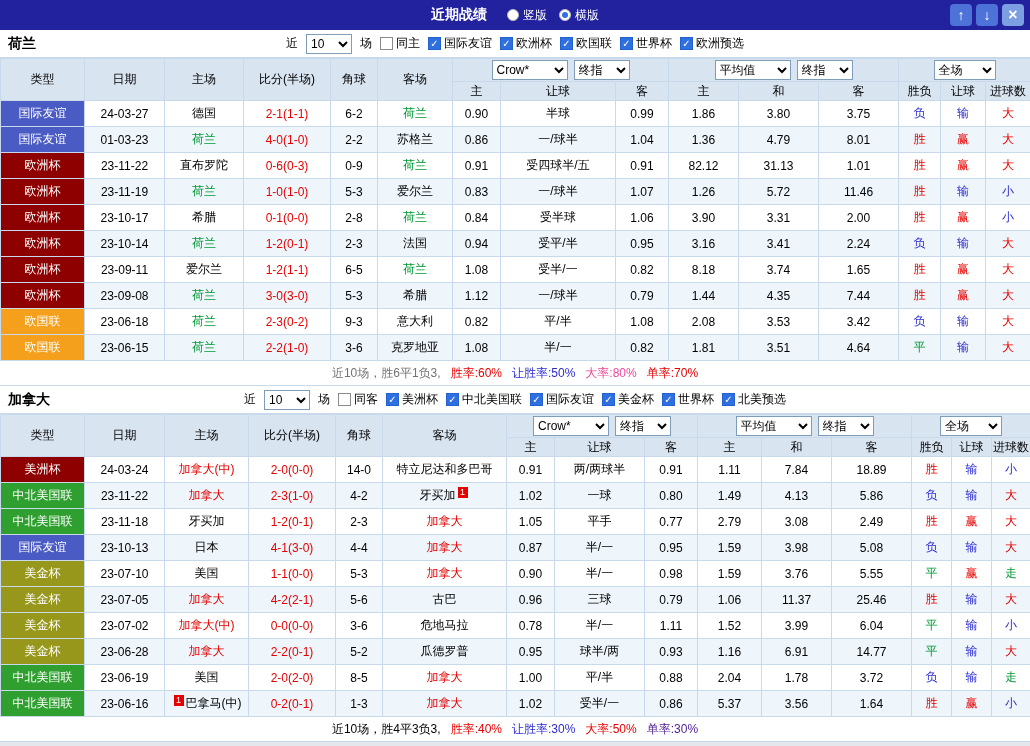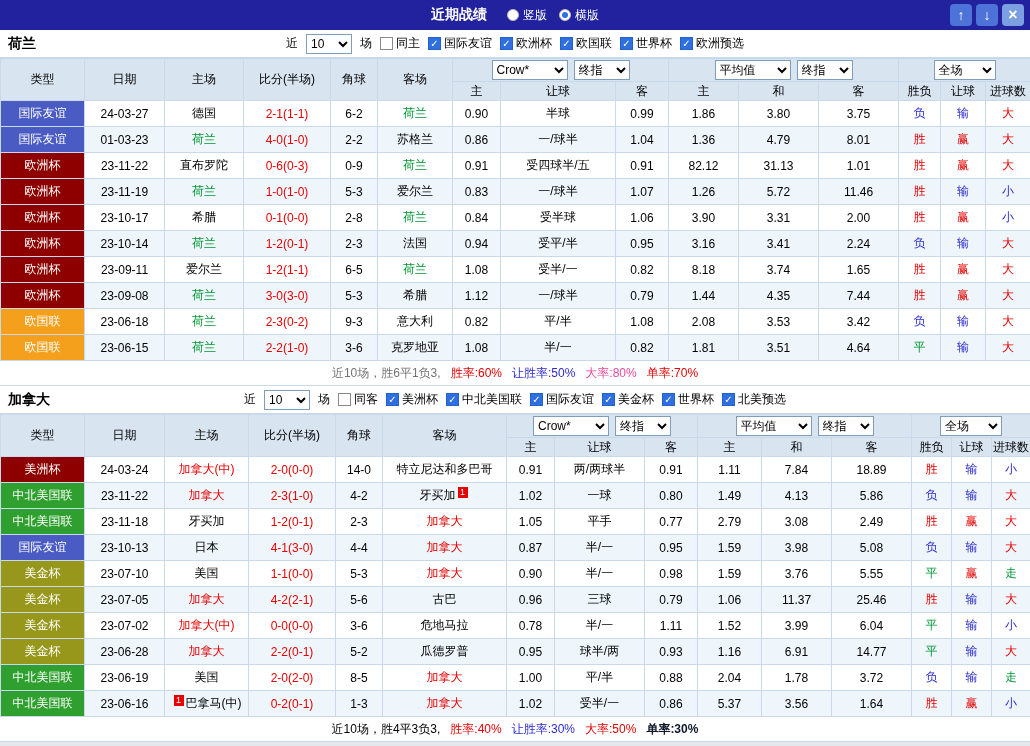--- a/index.html
+++ b/index.html
@@ -573,16 +573,16 @@
             <td style="color: rgb(230, 0, 0);">赢</td>
             <td style="color: rgb(43, 43, 208);">小</td>
           </tr>
         </tbody>
       </table>
       <div class="summary">
         <span style="color: rgb(0, 0, 0);">近10场，胜4平3负3,</span>
         <span style="color: rgb(230, 0, 0);">胜率:40%</span>
         <span style="color: rgb(43, 43, 208);">让胜率:30%</span>
         <span style="color: rgb(230, 0, 0);">大率:50%</span>
-        <span style="color: #0f172a; font-weight: bold;">单率:30%</span>
+        <span style="color: #4c1d95;">单率:30%</span>
       </div>
     </div>
 </div>
 
 </body></html>

